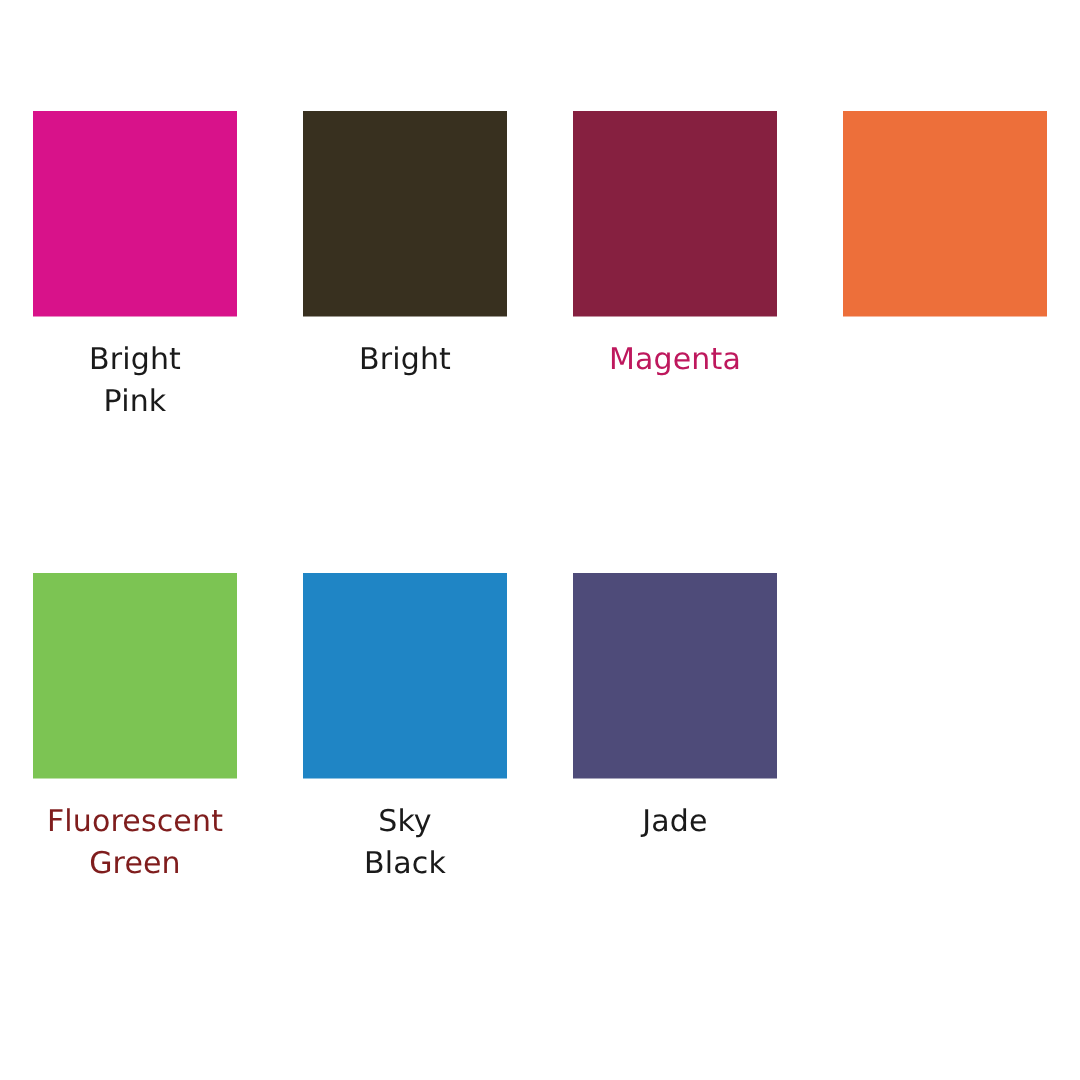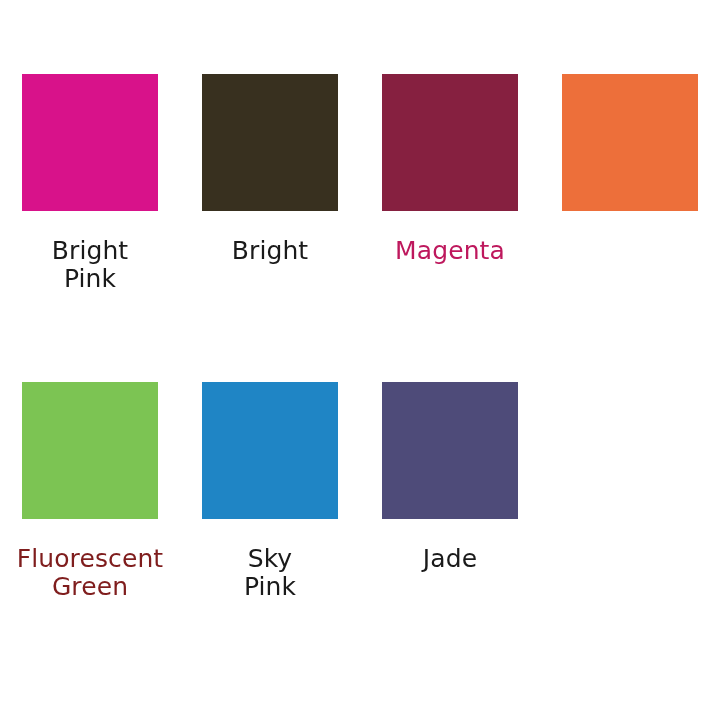--- a/index.html
+++ b/index.html
@@ -45,24 +45,24 @@
   }
 
   .swatch-chip {
     width: 136px;
     height: 137px;
     display: block;
     flex: none;
   }
 
   .swatch-label {
-    margin-top: 26px;
+    margin-top: 14px;
     width: 150px;
     text-align: center;
-    font-size: 25px;
+    font-size: 20px;
     line-height: 28px;
     letter-spacing: 0.1px;
     color: #1a1a1a;
     font-weight: 400;
     white-space: pre-line;
     word-break: normal;
   }
 </style>
 </head>
 <body style="background-color: rgb(255, 255, 255);">
@@ -86,20 +86,20 @@
         <div class="swatch-chip" style="background-color: rgb(237, 111, 58);"></div>
       </div>
       <div class="swatch-cell">
         <div class="swatch-chip" style="background-color: rgb(124, 196, 83);"></div>
         <div class="swatch-label" style="color: #7f1d1d;">Fluorescent
 Green</div>
       </div>
       <div class="swatch-cell">
         <div class="swatch-chip" style="background-color: rgb(31, 133, 197);"></div>
         <div class="swatch-label" style="color: rgb(26, 26, 26);">Sky
-Pink</div>
+Black</div>
       </div>
       <div class="swatch-cell">
         <div class="swatch-chip" style="background-color: rgb(78, 75, 121);"></div>
         <div class="swatch-label" style="color: rgb(26, 26, 26);">Jade</div>
       </div>
     </div>
 </div>
 
 </body></html>

